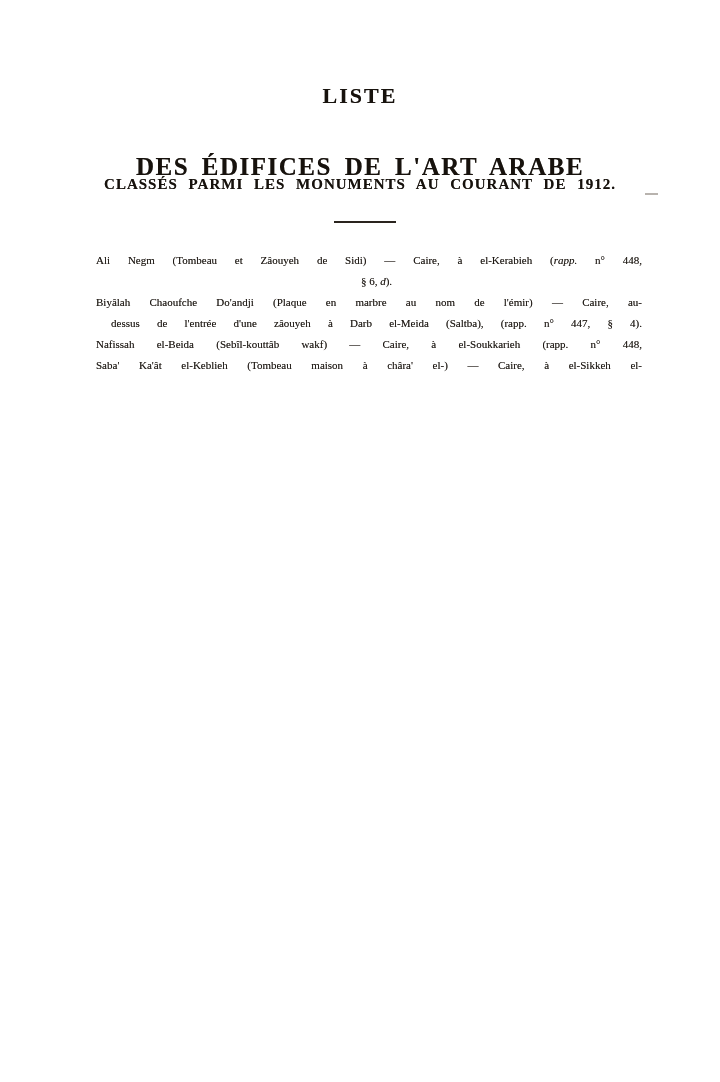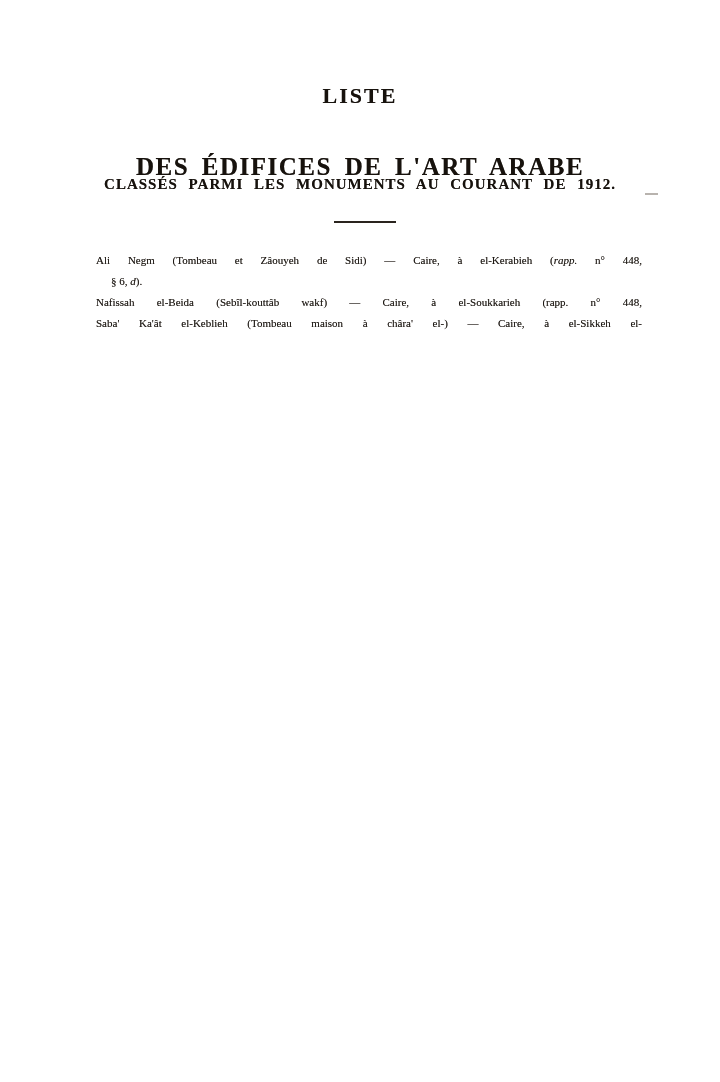--- a/index.html
+++ b/index.html
@@ -62,21 +62,21 @@
     top: 250px;
     left: 96px;
     width: 546px;
     font-size: 11px;
     line-height: 20.9px;
     color: #1e1914;
     text-shadow: 0 0 0.35px rgba(25,20,15,0.55);
   }
   .entry { margin: 0; }
   .line {
-    text-align: left;
+    text-align: center;
     hyphens: none;
   }
   .line.cont { padding-left: 15px; }
   .line.just {
     text-align: justify;
     text-align-last: justify;
   }
   .it { font-style: italic; }
 </style>
 </head>
@@ -93,20 +93,24 @@
   <div class="artifact-dash"></div>
 
   <div class="rule"></div>
 
   <div class="text-block">
       <div class="entry">
         <div class="line just"><span>Ali Negm (Tombeau et Zâouyeh de Sidi) — Caire, à el-Kerabieh (</span><span class="it">rapp.</span><span> n° 448,</span></div>
         <div class="line cont"><span>§ 6, </span><span class="it">d</span><span>).</span></div>
       </div>
       <div class="entry">
+        <div class="line just"><span>Biyâlah Chaoufche Do'andji (Plaque en marbre au nom de l'émir) — Caire, au-</span></div>
+        <div class="line cont just"><span>dessus de l'entrée d'une zâouyeh à Darb el-Meida (Saltba), (rapp. n° 447, § 4).</span></div>
+      </div>
+      <div class="entry">
         <div class="line just"><span>Nafissah el-Beida (Sebîl-kouttâb wakf) — Caire, à el-Soukkarieh (rapp. n° 448,</span></div>
       </div>
       <div class="entry">
         <div class="line just"><span>Saba' Ka'ât el-Keblieh (Tombeau maison à châra' el-) — Caire, à el-Sikkeh el-</span></div>
       </div>
     </div>
 
 </div>
 
 </body></html>

